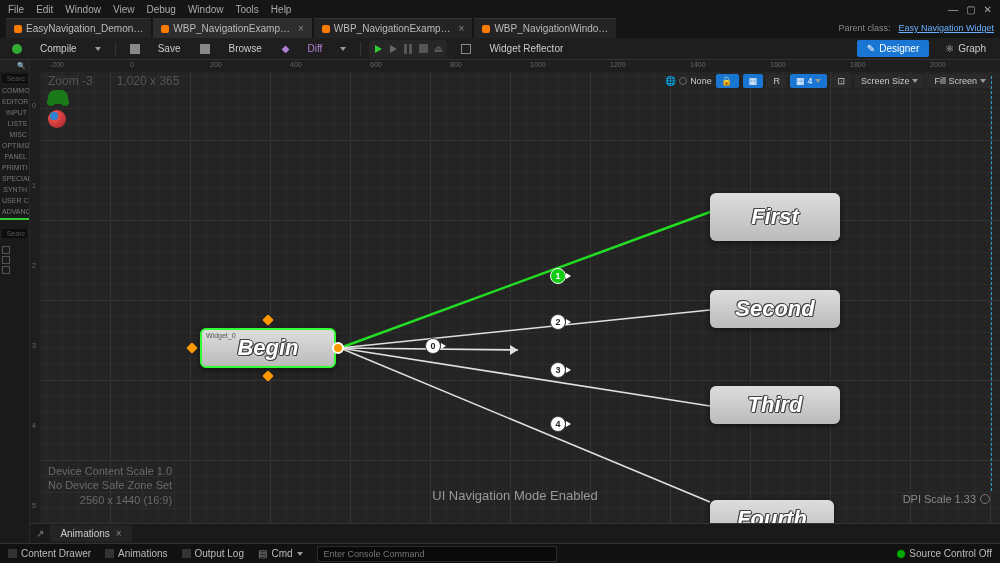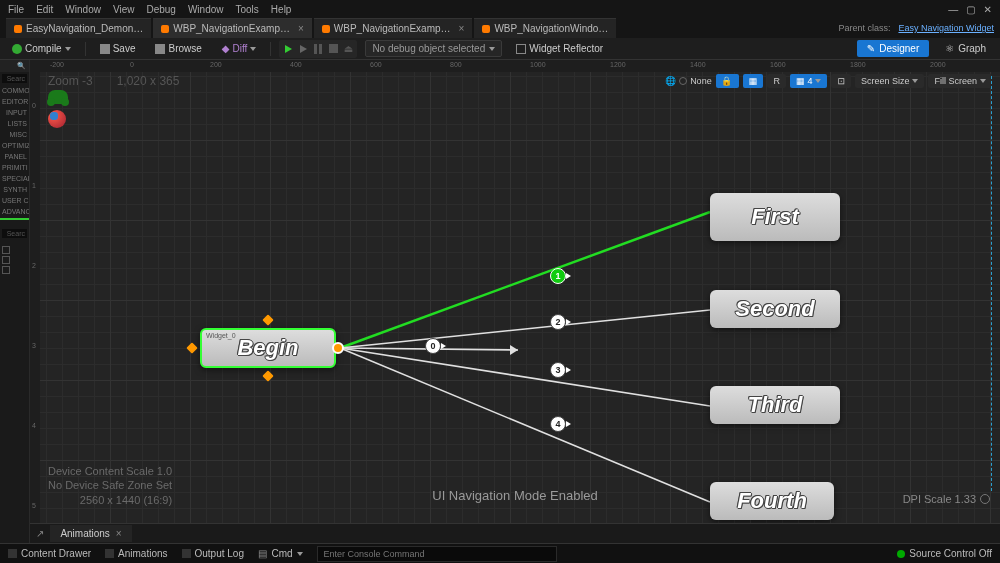--- a/index.html
+++ b/index.html
@@ -15,21 +15,21 @@
 .tabs-row { height: 20px; background: #151515; display: flex; align-items: stretch; padding: 0 6px; gap: 2px; font-size: 10px; }
 .tab { display: flex; align-items: center; gap: 4px; padding: 0 8px; background: #242424; color: #bbb; border-top: 1px solid #333; position: relative; }
 .tab.active { background: #2d2d2d; }
 .tab-fire { width: 8px; height: 8px; border-radius: 2px; background: #ff7a00; }
 .tab-close { color: #888; margin-left: 4px; }
 .tabs-right { margin-left: auto; display: flex; align-items: center; gap: 8px; font-size: 9px; color: #888; }
 .parent-link { color: #6ab0ff; text-decoration: underline; }
 
 
 .toolbar { height: 22px; background: #1e1e1e; display: flex; align-items: center; padding: 0 6px; gap: 8px; border-bottom: 1px solid #333; font-size: 10px; }
-.tb-btn { display: flex; align-items: center; gap: 3px; padding: 2px 6px; color: #ccc; cursor: pointer; border-radius: 2px; }
+.tb-btn { display: flex; align-items: center; gap: 18px; padding: 2px 6px; color: #ccc; cursor: pointer; border-radius: 2px; }
 .tb-icon { width: 10px; height: 10px; display: inline-block; }
 .play-group { display: flex; gap: 1px; background: #262626; border-radius: 2px; padding: 2px; }
 .play-btn { width: 14px; height: 14px; display: flex; align-items: center; justify-content: center; }
 .play-triangle { width: 0; height: 0; border-left: 7px solid #3c3; border-top: 4px solid transparent; border-bottom: 4px solid transparent; }
 .play-triangle.gray { border-left-color: #666; }
 .pause { display: flex; gap: 2px; } .pause span { width: 3px; height: 10px; background: #555; }
 .stop { width: 9px; height: 9px; background: #555; }
 .debug-select { background: #262626; border: 1px solid #3a3a3a; padding: 2px 6px; color: #999; border-radius: 2px; display: flex; align-items: center; gap: 4px; }
 .diff-btn { color: #b080d0; }
 .toolbar .spacer { flex: 1; }
@@ -197,24 +197,20 @@
           <span></span>
         </div>
       </div>
     <div class="play-btn">
         <div class="stop"></div>
       </div>
     <div class="play-btn">
         <span style="color:#555">⏏</span>
       </div>
   </div>
-  <div class="debug-select">
-      <span>No debug object selected</span>
-      <span class="caret-down"></span>
-    </div>
   <div class="tb-btn">
       <span class="tb-icon" style="border:1px solid #888"></span>
       <span>Widget Reflector</span>
     </div>
   <span class="spacer"></span>
   <div class="designer-btn">
       <span>✎</span>
       <span>Designer</span>
     </div>
   <div class="graph-btn">
@@ -348,21 +344,21 @@
         </div>
         <div class="num-pin green" style="left: 520px; top: 208px;">1</div>
         <div class="node" style="left: 680px; top: 230px; width: 130px; height: 38px;">
           <span class="label">Second</span>
         </div>
         <div class="num-pin" style="left: 520px; top: 254px;">2</div>
         <div class="node" style="left: 680px; top: 326px; width: 130px; height: 38px;">
           <span class="label">Third</span>
         </div>
         <div class="num-pin" style="left: 520px; top: 302px;">3</div>
-        <div class="node" style="left: 680px; top: 422px; width: 124px; height: 38px;">
+        <div class="node" style="left: 680px; top: 440px; width: 124px; height: 38px; text-decoration: underline;">
           <span class="label">Fourth</span>
         </div>
         <div class="num-pin" style="left: 520px; top: 356px;">4</div>
       </div>
 
     <div class="num-pin" style="left:395px;top:278px">
         <span>0</span>
       </div>
 
     <div class="canvas-bottom-left">

